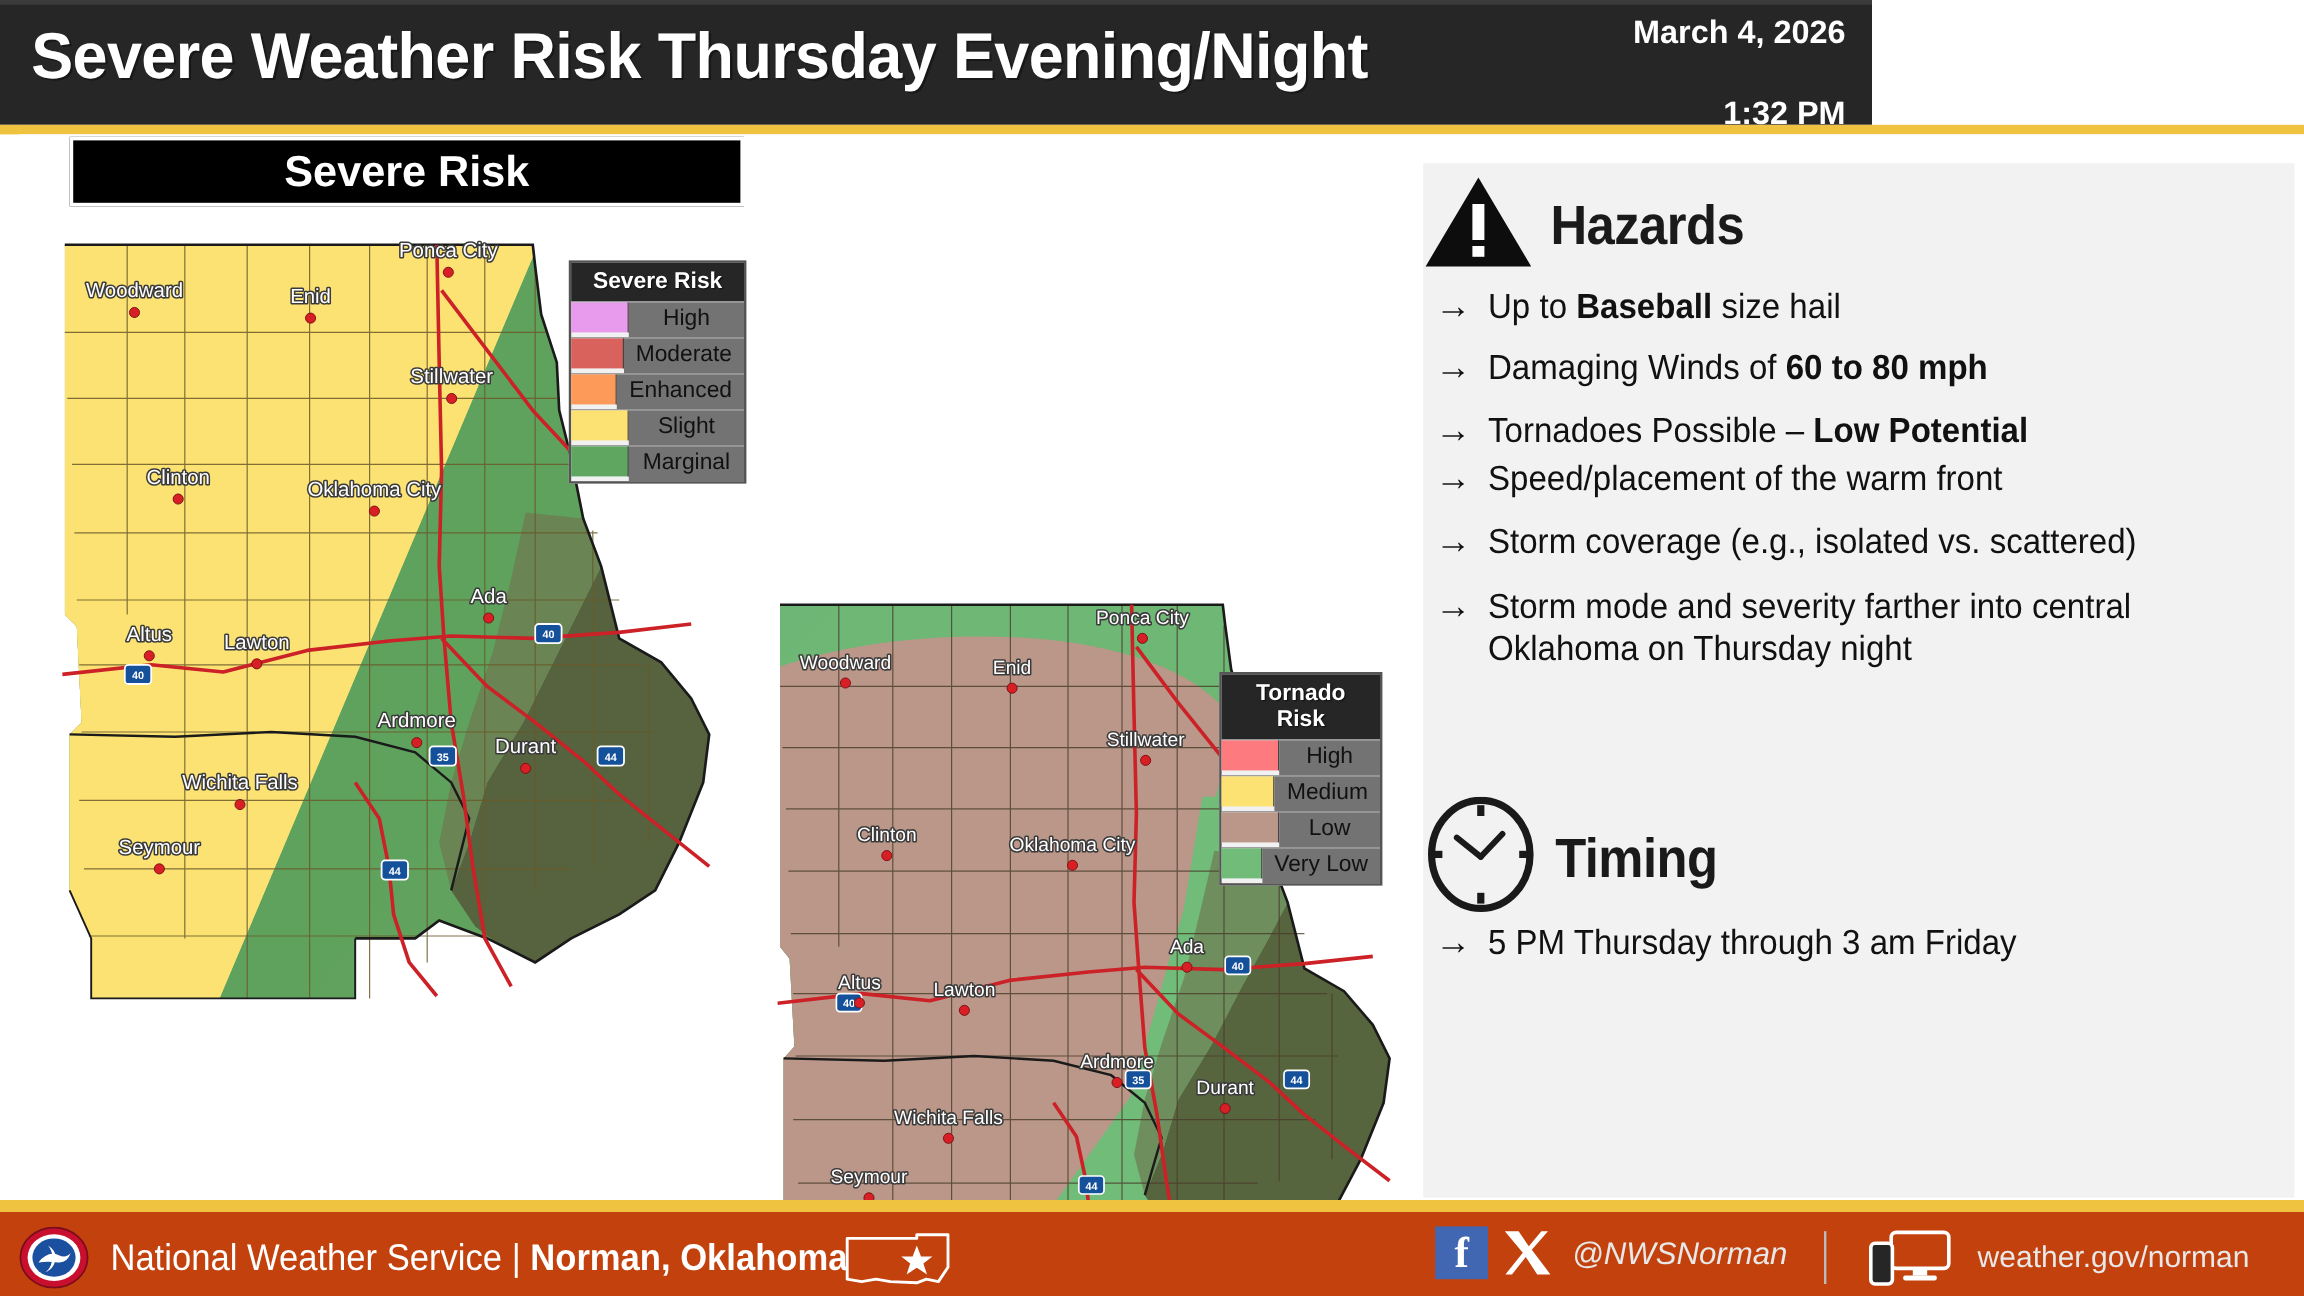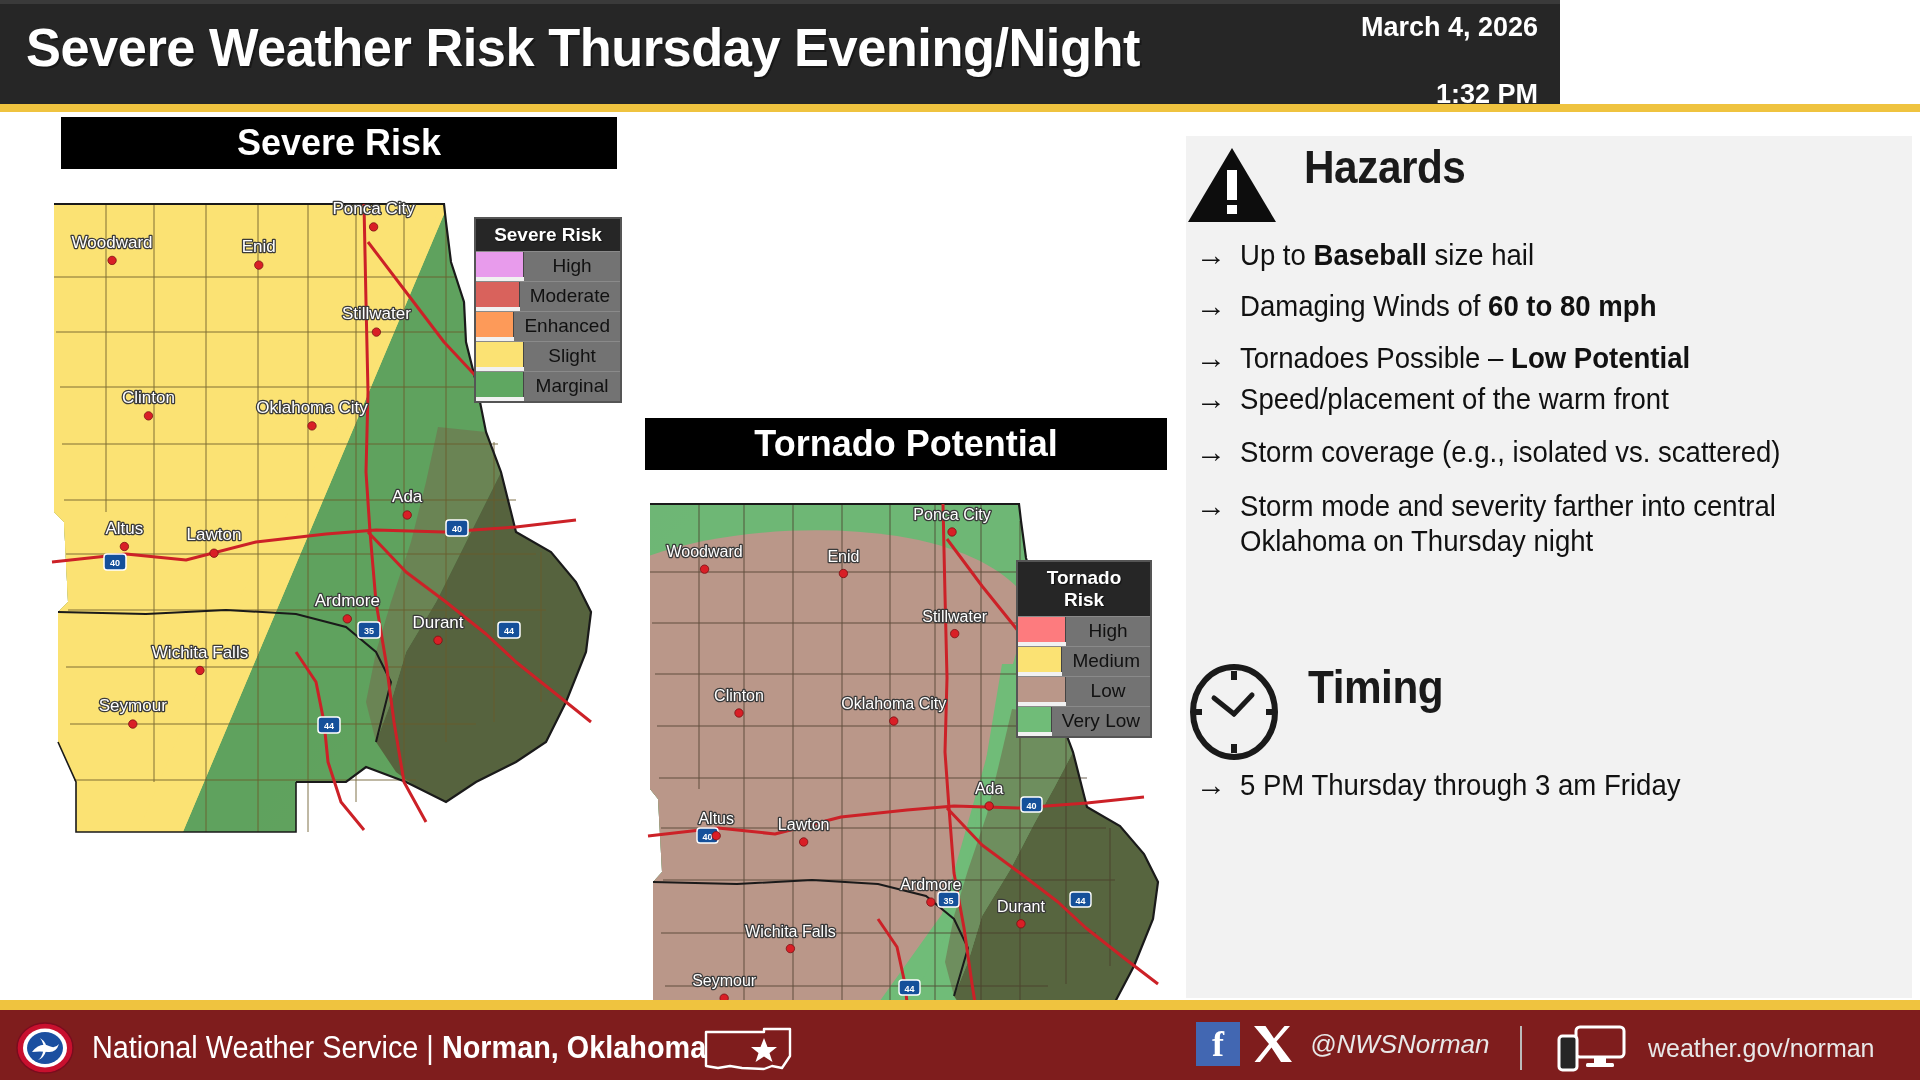--- a/index.html
+++ b/index.html
@@ -83,21 +83,21 @@
   }
   #severe-legend  { left:458px; top:105px; width:148px; }
   #tornado-legend { left:1000px; top:448px; width:136px; }
   #severe-legend .legend-swatch, #tornado-legend .legend-swatch { height:25px; }
 
   
   #info-panel {
     position:absolute; left:1170px; top:24px; width:726px; height:862px;
     background:#F2F2F2;
   }
-  .section-head { display:flex; align-items:flex-start;gap:12px; }
+  .section-head { display:flex; align-items:center; }
   .section-icon { flex:0 0 auto; margin-right:14px; }
   .section-title {
     font-size:46px; font-weight:bold; color:#1a1a1a;
     line-height:1; letter-spacing:-0.5px;
     transform:scaleX(0.92); transform-origin:left center;
     white-space:nowrap;
   }
   .bullet-list { margin-top:4px; }
   .bullet {
     display:flex; align-items:flex-start;
@@ -128,21 +128,21 @@
   
   .clock-icon { width:96px; height:96px; }
 
   
   #gold-bar-bottom {
     position:absolute; left:0; top:1000px; width:1920px; height:10px;
     background:#EFC33F;
   }
   #footer {
     position:absolute; left:0; top:1010px; width:1920px; height:70px;
-    background:#7f1d1d;
+    background:#c2410c;
   }
   #nws-logo { position:absolute; left:14px; top:12px; width:62px; height:52px; }
   #footer-agency {
     position:absolute; left:92px; top:20px;
     color:#fff; font-size:31px; white-space:nowrap;
     transform:scaleX(0.93); transform-origin:left center;
   }
   #footer-agency .office { font-weight:bold; }
   #ok-outline { position:absolute; left:702px; top:16px; width:92px; height:46px; }
   #social-group { position:absolute; left:1196px; top:12px; display:flex; align-items:center; }
@@ -323,23 +323,20 @@
           <div class="legend-swatch" style="background: rgb(251, 226, 115);"></div>
           <div class="legend-label">Slight</div>
         </div>
         <div class="legend-row">
           <div class="legend-swatch" style="background: rgb(95, 167, 97);"></div>
           <div class="legend-label">Marginal</div>
         </div>
       </div>
   </div>
 
-  <div class="map-title-bar" id="tornado-title-bar">
-    <span>Tornado Potential</span>
-  </div>
 
   <div class="map-frame" id="tornado-map">
     <svg class="map-canvas" viewBox="0 0 530 620" preserveAspectRatio="none">
       <defs>
         <clipPath id="clipTorOK">
           <path d="M8,20 L8,305 L16,315 L20,388 L11,398 L11,518 L28,555 L28,602 L236,602 L236,555 L284,555 L303,542
                    L340,556 L378,574 L406,556 L444,538 L473,518 L492,482 L511,435 L516,398 L502,370
                    L478,342 L445,323 L431,268 L417,231 L408,185 L398,148 L396,111 L384,74 L379,37 L377,20 Z"></path>
         </clipPath>
         <linearGradient id="satGrad2" x1="0" y1="0" x2="1" y2="1">

